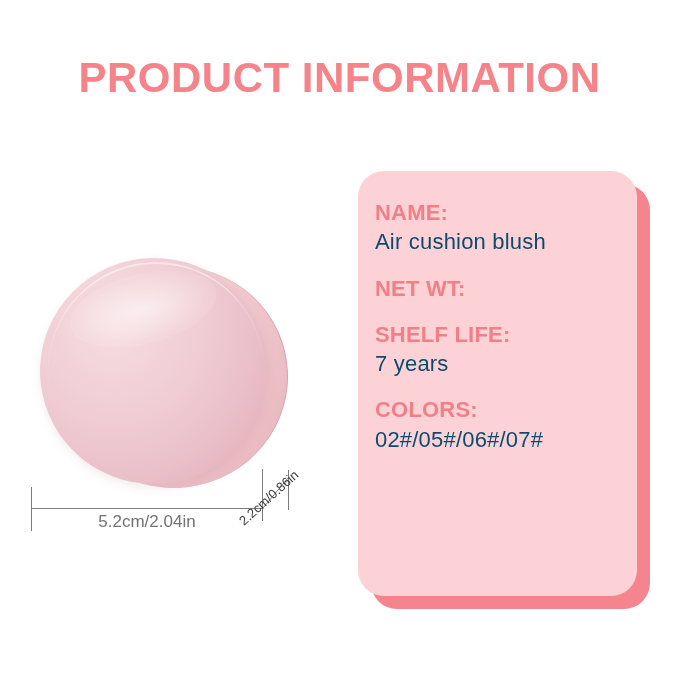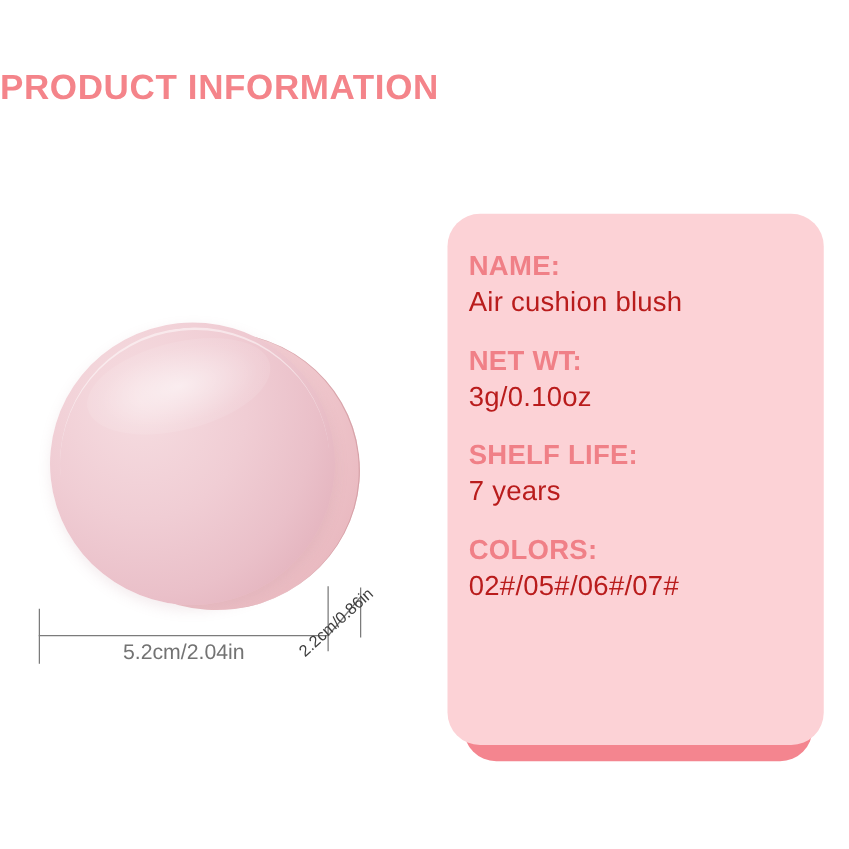--- a/index.html
+++ b/index.html
@@ -15,23 +15,23 @@
     font-family: "Liberation Sans", sans-serif;
     -webkit-font-smoothing: antialiased;
   }
 
   
   .page-title {
     position: absolute;
     left: 0;
     top: 54px;
     width: 679px;
-    text-align: left;
-    font-family: "Liberation Sans", sans-serif;
-    font-size: 28px;
+    text-align: center;
+    font-family: "Liberation Sans", sans-serif;
+    font-size: 42px;
     font-weight: 700;
     letter-spacing: 0.5px;
     color: #f4848a;
     white-space: nowrap;
   }
 
   
   .product-figure {
     position: absolute;
     left: 20px;
@@ -152,42 +152,42 @@
     top: 13px;
     width: 279px;
     height: 425px;
     background: #f4858f;
     border-radius: 26px;
   }
   .card-front {
     position: absolute;
     left: 0;
     top: 0;
-    width: 301px;
+    width: 279px;
     height: 425px;
     background: #fcd2d6;
     border-radius: 26px;
     box-sizing: border-box;
     padding: 28px 0 0 17px;
   }
   .spec-group { margin-bottom: 18px; }
   .spec-group:last-child { margin-bottom: 0; }
   .spec-label {
     font-family: "Liberation Sans", sans-serif;
     font-size: 22px;
     font-weight: 700;
     color: #f08087;
     line-height: 1.28;
     letter-spacing: 0.2px;
   }
   .spec-value {
     font-family: "Liberation Sans", sans-serif;
     font-size: 22px;
     font-weight: 400;
-    color: #b91c1c;
+    color: #0c4a6e;
     line-height: 1.34;
     letter-spacing: 0.2px;
   }
 </style>
 </head>
 <body>
 
 <div class="page-title">PRODUCT INFORMATION</div>
 
 <div class="product-figure">
@@ -216,21 +216,20 @@
   <div class="card-back"></div>
   <div class="card-front">
 
     <div class="spec-group">
       <div class="spec-label">NAME:</div>
       <div class="spec-value">Air cushion blush</div>
     </div>
 
     <div class="spec-group">
       <div class="spec-label">NET WT:</div>
-      <div class="spec-value">3g/0.10oz</div>
     </div>
 
     <div class="spec-group">
       <div class="spec-label">SHELF LIFE:</div>
       <div class="spec-value">7 years</div>
     </div>
 
     <div class="spec-group">
       <div class="spec-label">COLORS:</div>
       <div class="spec-value">02#/05#/06#/07#</div>

